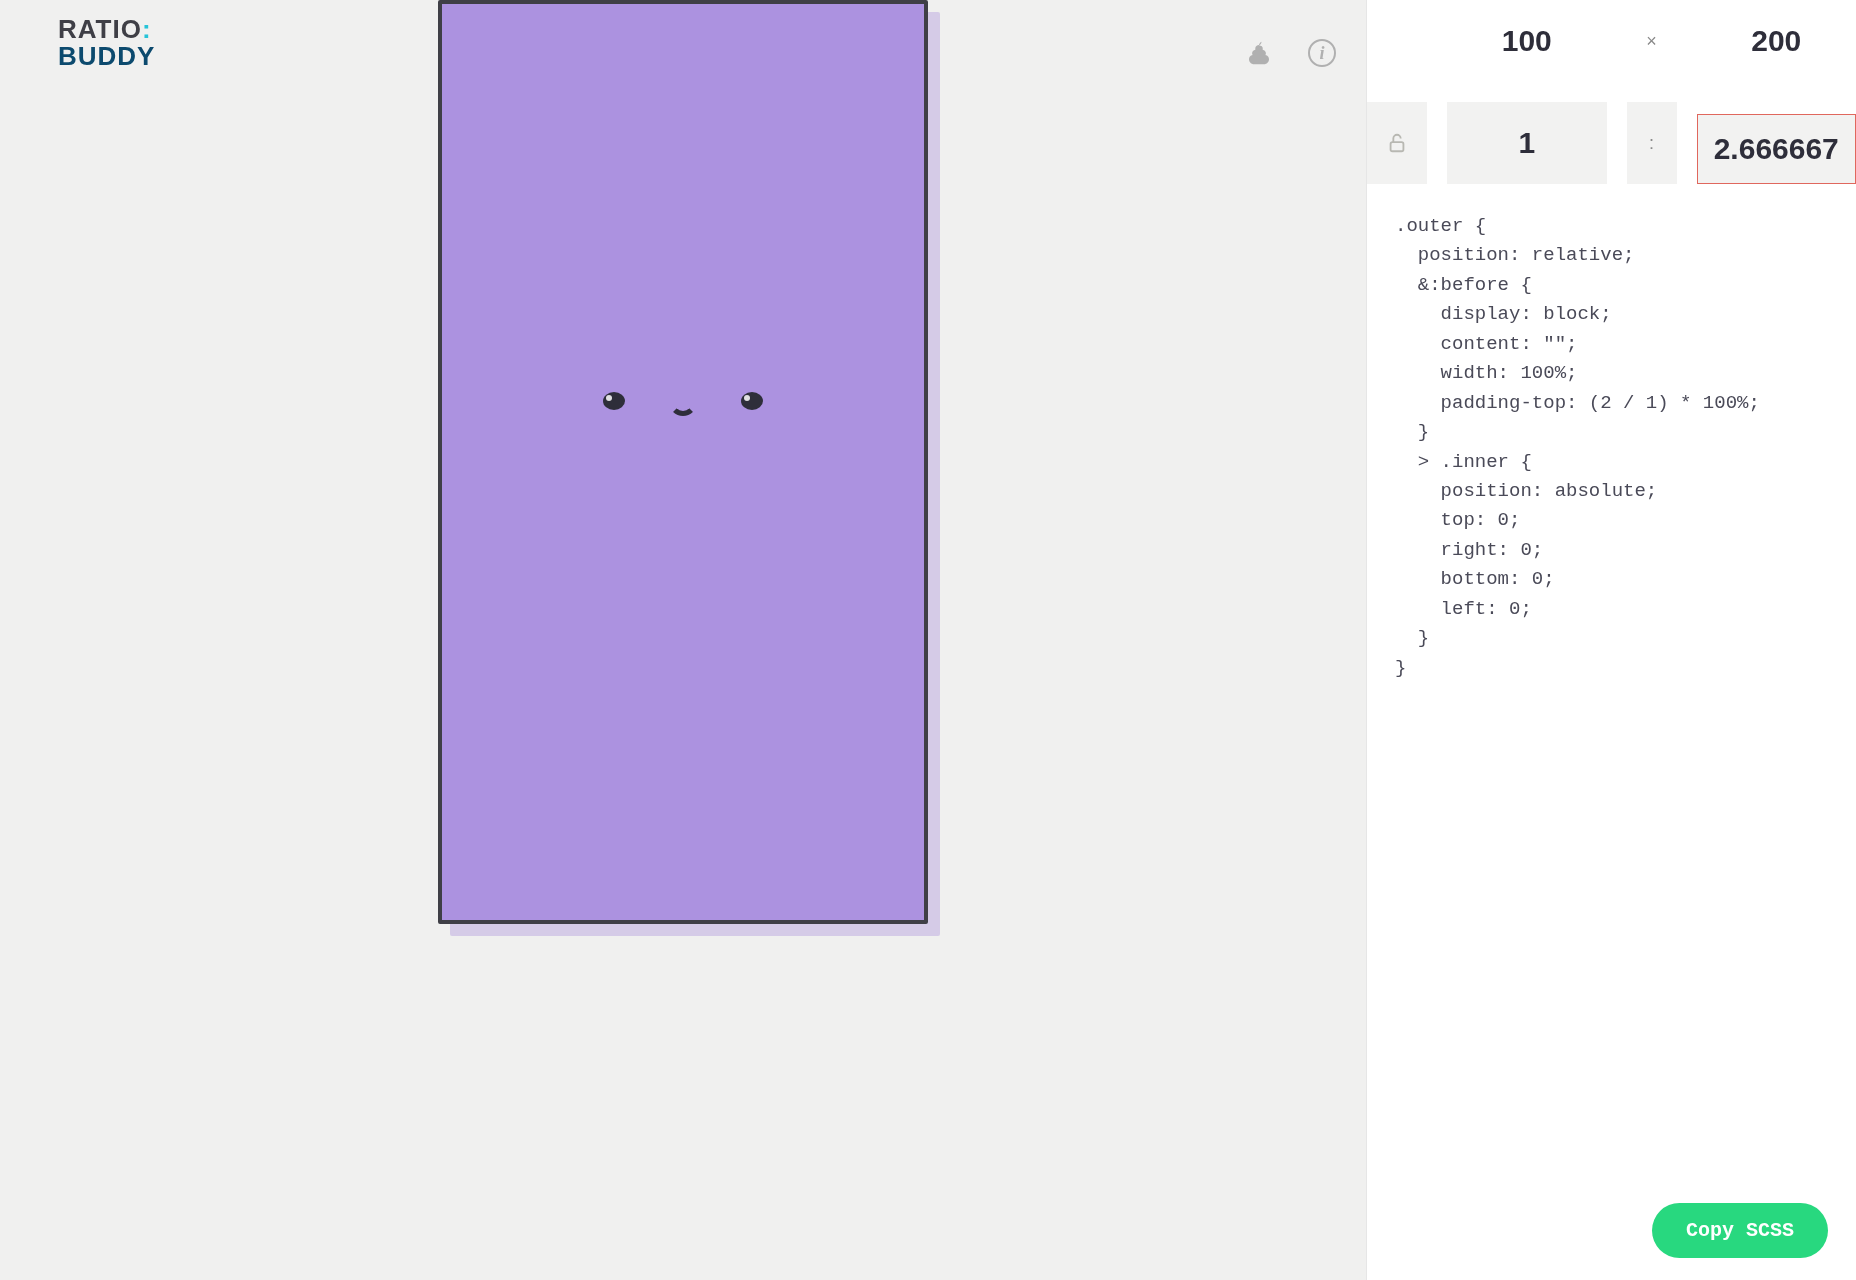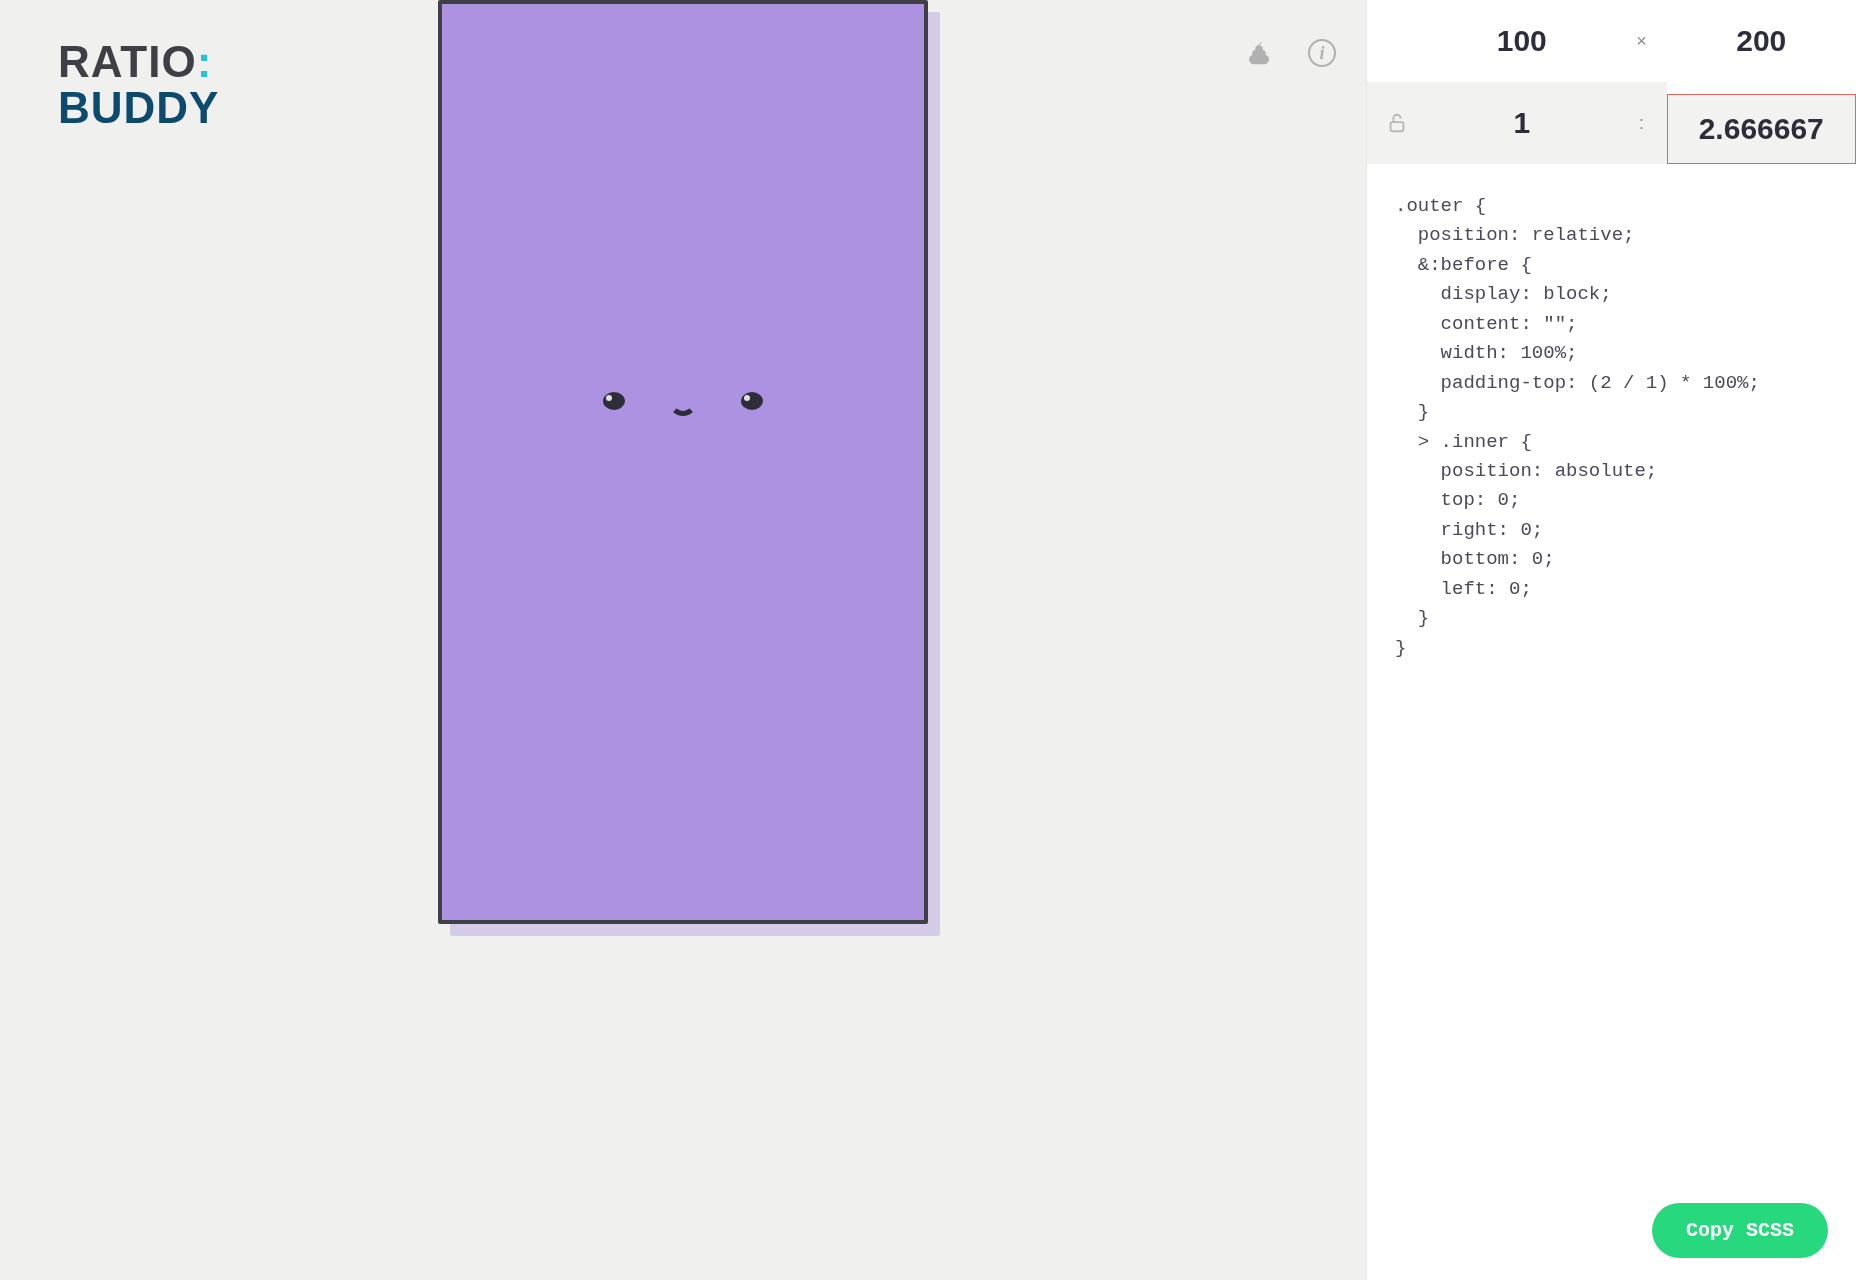--- a/index.html
+++ b/index.html
@@ -20,24 +20,24 @@
   .main {
     flex: 1;
     position: relative;
     display: flex;
     align-items: flex-start;
     justify-content: center;
   }
 
   .logo {
     position: absolute;
-    top: 39px;
+    top: 16px;
     left: 58px;
     font-weight: 800;
-    font-size: 44px;
+    font-size: 26px;
     line-height: 1.05;
     letter-spacing: 1px;
     color: #3f3f46;
   }
   .logo .line1 .colon {
     color: #26c4d8;
   }
   .logo .line2 {
     color: #0c4a6e;
   }
@@ -138,20 +138,21 @@
     display: flex;
     flex-direction: column;
     position: relative;
     border-left: 1px solid #e6e6e6;
   }
 
   .inputs {
     display: grid;
     grid-template-columns: 60px 1fr 50px 1fr;
     grid-template-rows: 82px 82px;
+    gap: 20px;
   }
   .row1 { background: #fff; }
   .row2 { background: #f2f2f1; }
   .cell {
     display: flex;
     align-items: center;
     justify-content: center;
   }
   .sep, .colon-sep {
     color: #8a8a8a;

